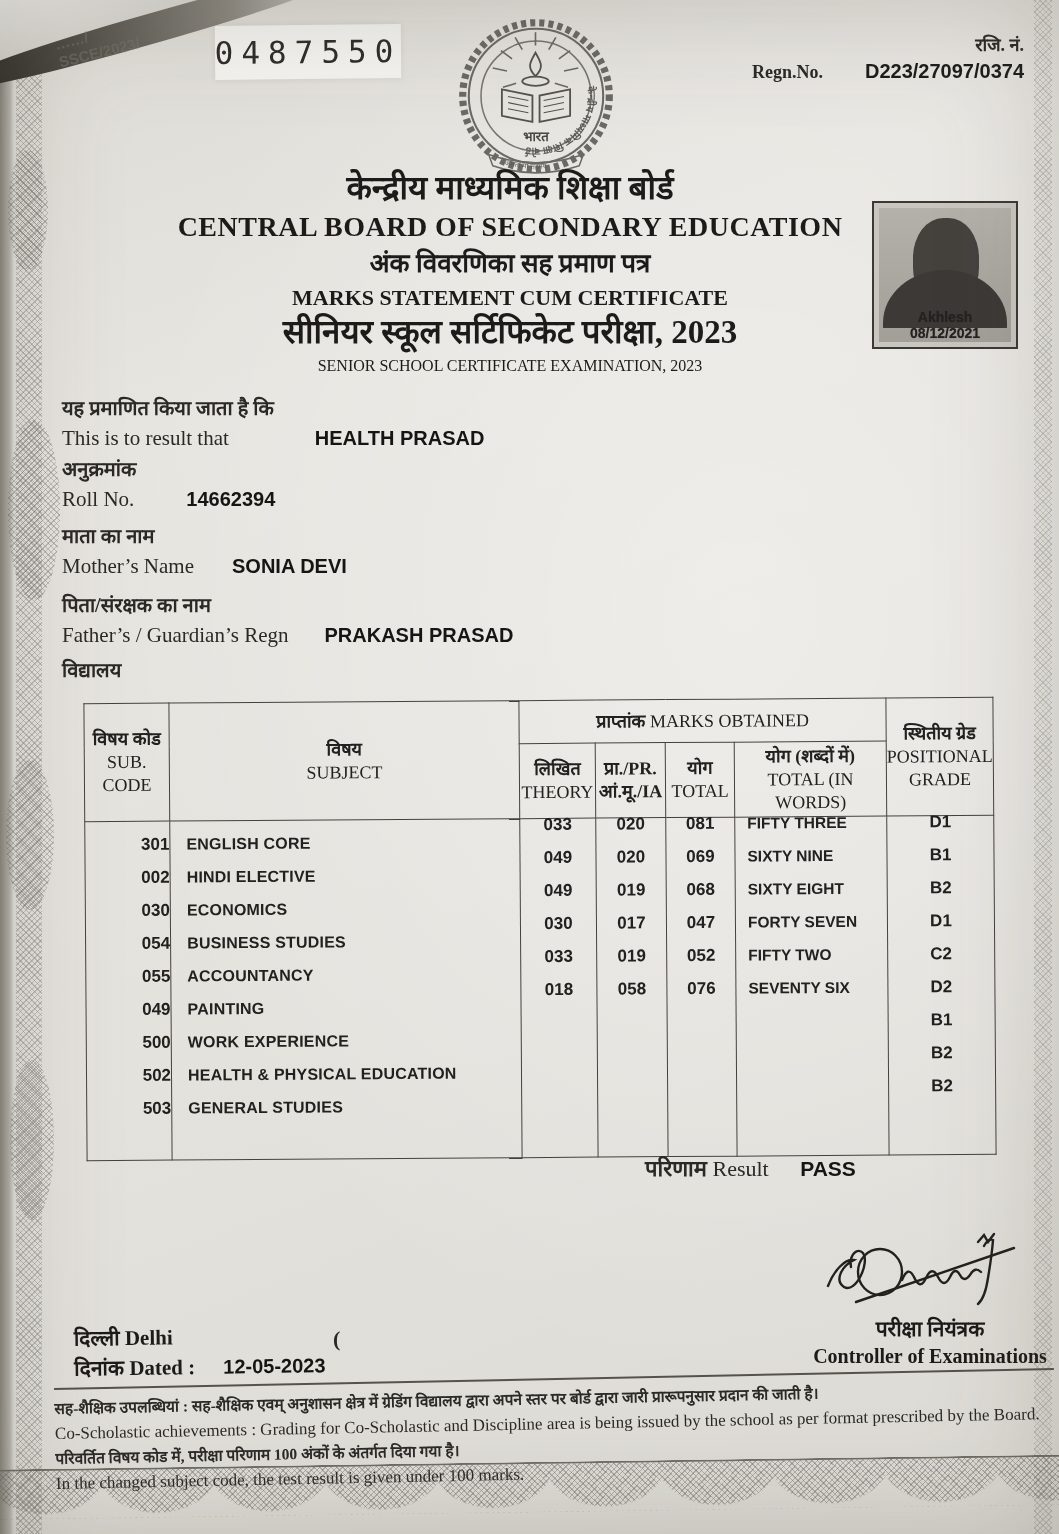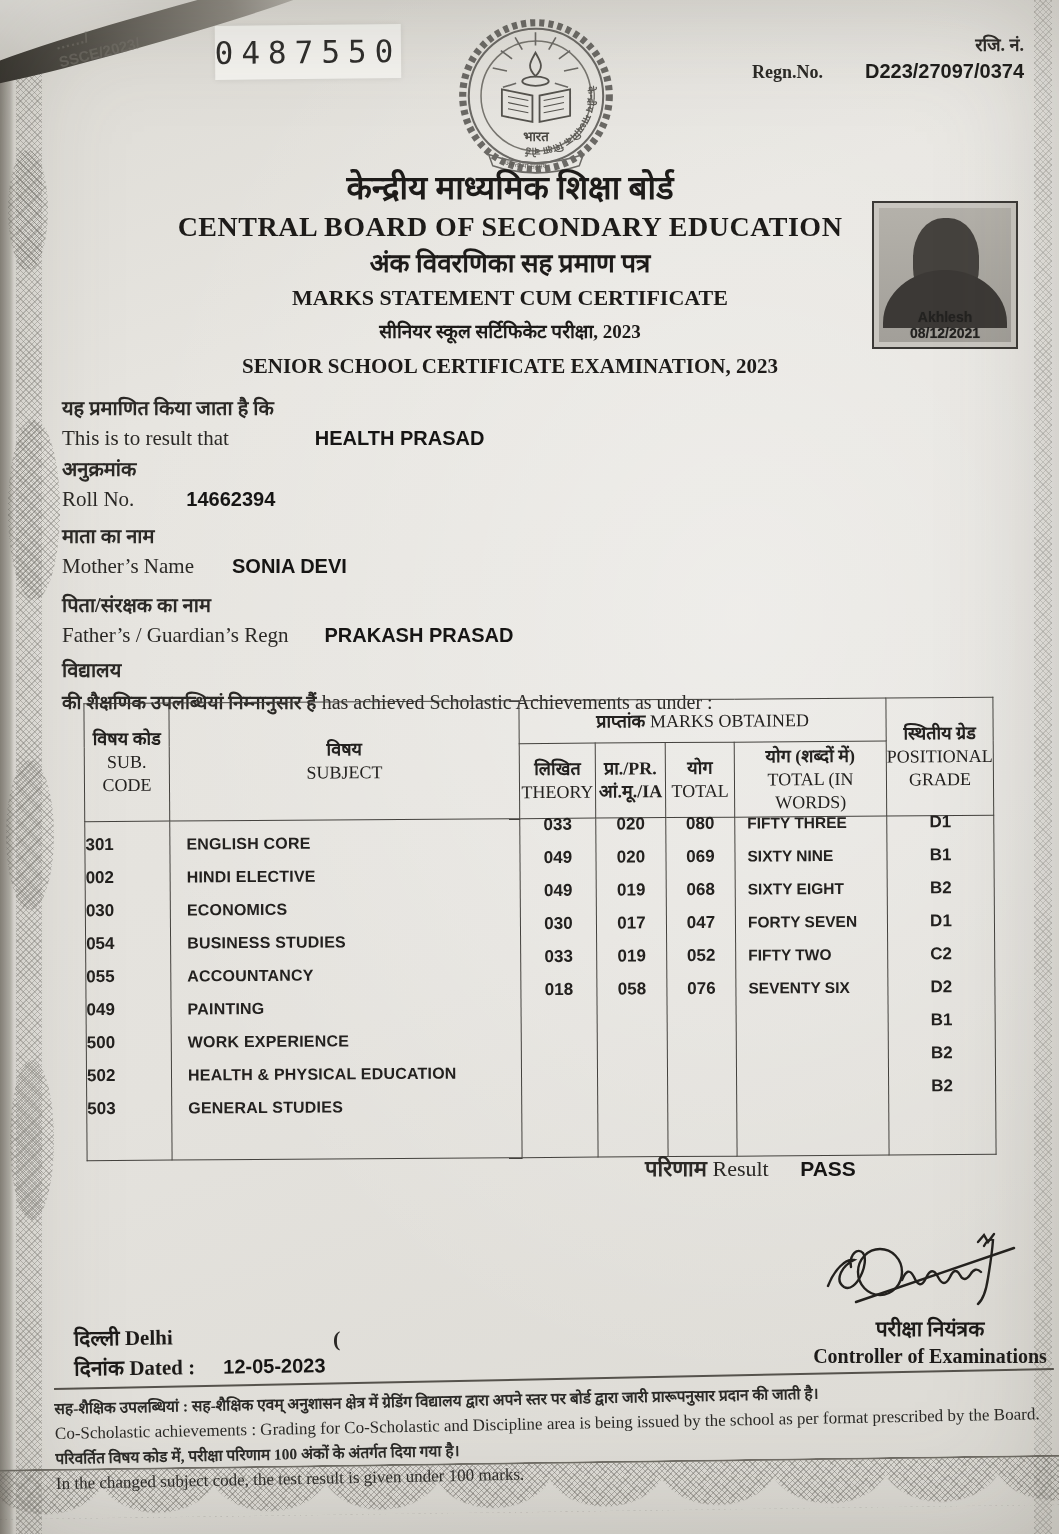--- a/index.html
+++ b/index.html
@@ -53,39 +53,39 @@
     background:#3c3936;border-radius:55% 55% 0 0/100% 100% 0 0;}
   .ph-cap{position:absolute;left:0;bottom:1px;width:100%;text-align:center;
     font-family:"Liberation Sans",sans-serif;font-weight:bold;color:#232220;
     font-size:14px;line-height:16px;text-shadow:0 0 1px rgba(40,40,40,.6);}
   
   .titles{position:absolute;left:130px;top:168px;width:760px;text-align:center;color:#1d1b19;}
   .t-hi1{font-size:33px;font-weight:bold;line-height:40px;}
   .t-en1{font-size:28px;font-weight:bold;line-height:38px;letter-spacing:.5px;}
   .t-hi2{font-size:26px;font-weight:bold;line-height:36px;}
   .t-en2{font-size:22px;font-weight:bold;line-height:32px;}
-  .t-hi3{font-size:19px;font-weight:bold;line-height:36px;}
-  .t-en3{font-size:21px;font-weight:bold;line-height:32px;}
+  .t-hi3{font-size:33px;font-weight:bold;line-height:36px;}
+  .t-en3{font-size:16px;font-weight:normal;line-height:32px;}
   
   .info{position:absolute;left:62px;top:393px;width:800px;font-size:21px;}
   .hline{font-weight:bold;font-size:20px;line-height:30px;}
   .eline{line-height:31px;}
   .val{font-family:"Liberation Sans",sans-serif;font-weight:bold;font-size:20px;color:#161514;}
   .info .row{white-space:nowrap;}
   
   .marks-table{position:absolute;left:85px;top:700px;transform:rotate(-0.4deg);
     border-collapse:collapse;background:transparent;}
   .marks-table td,.marks-table th{border:1.6px solid #44423e;padding:0;
     font-weight:normal;color:#23211f;}
   .hcell{text-align:center;font-size:18px;line-height:23px;}
   .hcell .hi{font-weight:bold;}
   .cell-line{height:33px;line-height:33px;overflow:visible;}
   .stack{padding-top:6px;}
   .lift{transform:translateY(-17px);}
-  .col-code .cell-line{text-align:left;font-family:"Liberation Sans",sans-serif;font-weight:bold;font-size:17px;}
+  .col-code .cell-line{text-align:right;font-family:"Liberation Sans",sans-serif;font-weight:bold;font-size:17px;}
   .col-sub .cell-line{padding-left:16px;font-family:"Liberation Sans",sans-serif;font-weight:bold;font-size:16px;letter-spacing:.2px;}
   .col-num .cell-line{text-align:center;font-family:"Liberation Sans",sans-serif;font-weight:bold;font-size:17px;}
   .col-words .cell-line{padding-left:12px;font-family:"Liberation Sans",sans-serif;font-weight:bold;font-size:15.5px;}
   .col-grade .cell-line{text-align:center;font-family:"Liberation Sans",sans-serif;font-weight:bold;font-size:17px;}
   tbody td{vertical-align:top;height:338px;}
   
   .result{position:absolute;left:645px;top:1152px;font-size:22px;}
   .result .val{font-size:21px;margin-left:26px;text-align:right;}
   
   .signblock{position:absolute;left:810px;top:1228px;width:240px;text-align:center;}
@@ -185,21 +185,20 @@
   <div class="info">
     <div class="hline">यह प्रमाणित किया जाता है कि</div>
     <div class="eline row"><span>This is to result that</span><span class="val" style="margin-left:86px">HEALTH PRASAD</span></div>
     <div class="hline">अनुक्रमांक</div>
     <div class="eline row"><span>Roll No.</span><span class="val" style="margin-left:52px">14662394</span></div>
     <div class="hline" style="margin-top:6px">माता का नाम</div>
     <div class="eline row"><span>Mother’s Name</span><span class="val" style="margin-left:38px">SONIA DEVI</span></div>
     <div class="hline" style="margin-top:8px">पिता/संरक्षक का नाम</div>
     <div class="eline row"><span>Father’s / Guardian’s Regn</span><span class="val" style="margin-left:36px">PRAKASH PRASAD</span></div>
     <div class="hline" style="margin-top:4px">विद्यालय</div>
-    <div class="row" style="margin-top:2px"><span class="hline" style="font-size:19px">की शैक्षणिक उपलब्धियां निम्नानुसार हैं</span> <span class="eline" style="font-size:20px">has achieved Scholastic Achievements as under :</span></div>
   </div>
 
   <table class="marks-table">
     <colgroup>
       <col style="width:85px">
         <col style="width:350px">
         <col style="width:76px">
       <col style="width:70px">
         <col style="width:69px">
         <col style="width:152px">
@@ -294,21 +293,21 @@
               <div class="cell-line">017</div>
               <div class="cell-line">019</div>
               <div class="cell-line">058</div>
               <div class="cell-line"></div>
               <div class="cell-line"></div>
               <div class="cell-line"></div>
             </div>
           </td>
         <td class="col-num">
             <div class="stack lift">
-              <div class="cell-line">080</div>
+              <div class="cell-line">081</div>
               <div class="cell-line">069</div>
               <div class="cell-line">068</div>
               <div class="cell-line">047</div>
               <div class="cell-line">052</div>
               <div class="cell-line">076</div>
               <div class="cell-line"></div>
               <div class="cell-line"></div>
               <div class="cell-line"></div>
             </div>
           </td>

